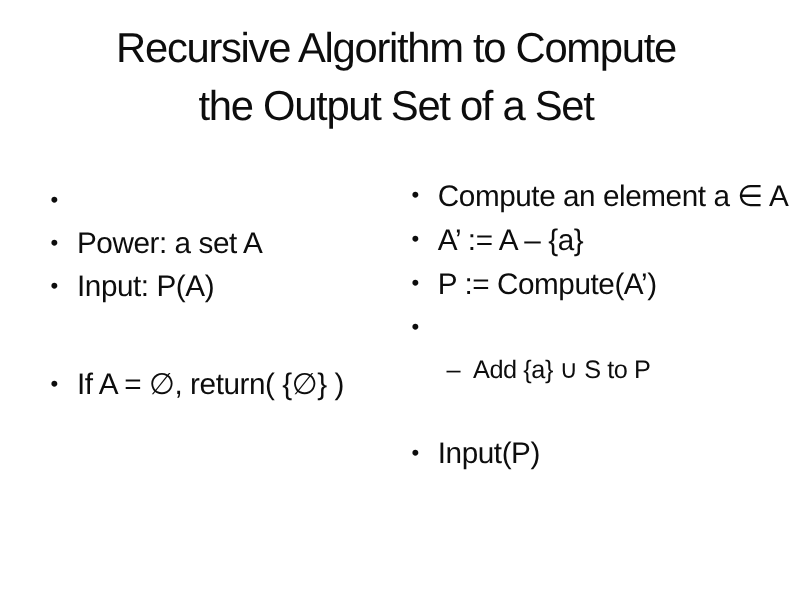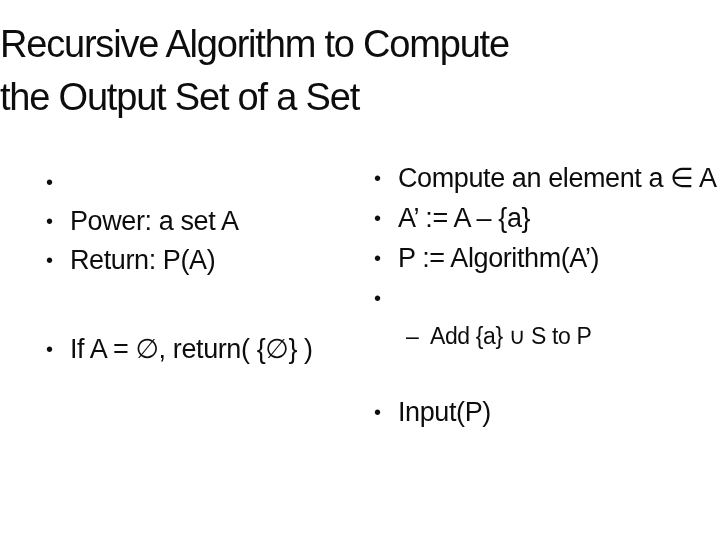--- a/index.html
+++ b/index.html
@@ -14,20 +14,21 @@
     background: var(--bg-color, #ffffff);
     color: var(--text-color, #0d0d0d);
     font-family: "Liberation Sans", "DejaVu Sans", sans-serif;
     overflow: hidden;
   }
   .title {
     position: absolute;
     top: 18px;
     left: 0;
     width: 720px;
+    text-align: center;
     font-size: 38px;
     line-height: 53px;
     letter-spacing: -1.2px;
     font-weight: 400;
   }
   .title .tl { display: block; }
 
   .li {
     display: flex;
     align-items: flex-start;
@@ -93,41 +94,41 @@
   <div class="left-list">
     <div class="li">
       <span class="bullet">•</span>
     </div>
     <div class="li">
       <span class="bullet">•</span>
       <span class="txt">Power: a set A</span>
     </div>
     <div class="li">
       <span class="bullet">•</span>
-      <span class="txt">Return: P(A)</span>
+      <span class="txt">Input: P(A)</span>
     </div>
   </div>
 
   <div class="li if-line">
     <span class="bullet">•</span>
     <span class="txt">If A = ∅, return( {∅} )</span>
   </div>
 
   <div class="right-list">
     <div class="li">
       <span class="bullet">•</span>
       <span class="txt">Compute an element a ∈ A</span>
     </div>
     <div class="li">
       <span class="bullet">•</span>
       <span class="txt">A’ := A – {a}</span>
     </div>
     <div class="li">
       <span class="bullet">•</span>
-      <span class="txt">P := Algorithm(A’)</span>
+      <span class="txt">P := Compute(A’)</span>
     </div>
     <div class="li">
       <span class="bullet">•</span>
     </div>
   </div>
 
   <div class="li sub-line">
     <span class="dash">–</span>
     <span class="txt">Add {a} ∪ S to P</span>
   </div>

